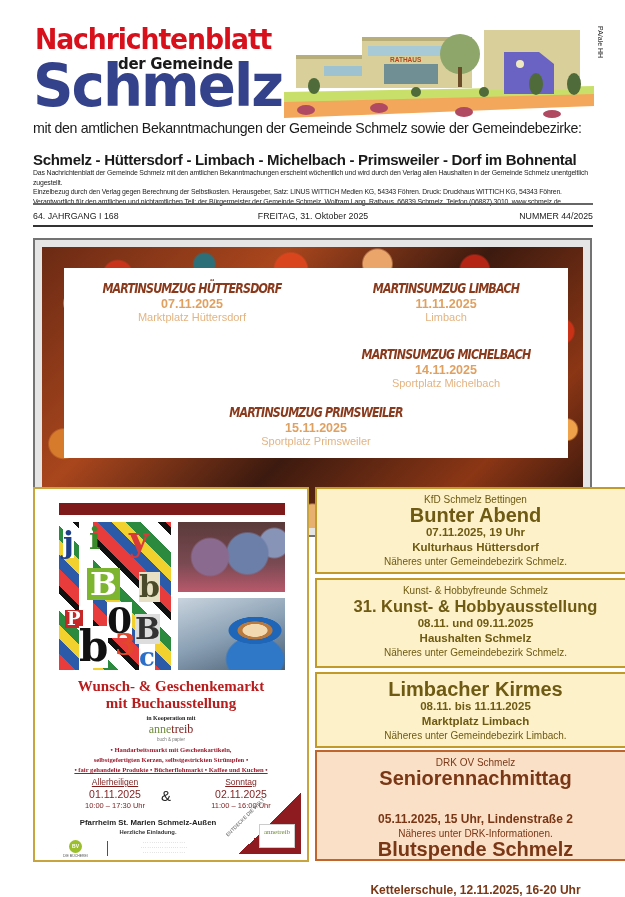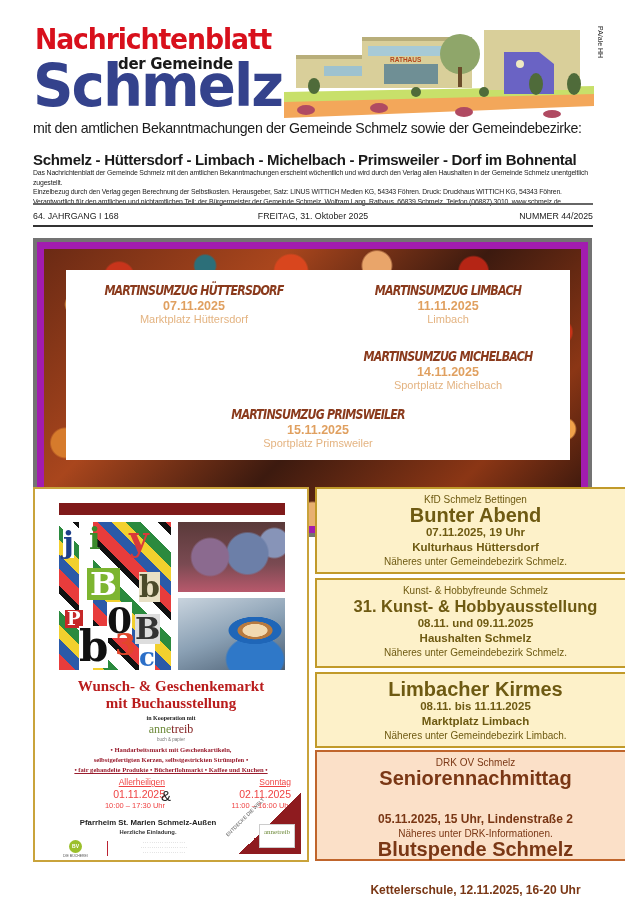--- a/index.html
+++ b/index.html
@@ -25,21 +25,21 @@
   .rule { position: absolute; left: 33px; width: 560px; height: 1px; background: #555; }
   .rule.r1 { top: 203px; height: 2px; background: #666; }
   .rule.r2 { top: 225px; height: 2px; background: #333; }
   .issue-line { position: absolute; left: 33px; top: 211px; width: 560px; font-size: 8.8px; color: #222; }
   .issue-line span { position: absolute; top: 0; }
   .issue-left { left: 0; }
   .issue-center { left: 50%; transform: translateX(-50%); white-space: nowrap; }
   .issue-right { right: 0; }
 
   
-  .martin { position: absolute; left: 33px; top: 238px; width: 559px; height: 299px; background: #a21caf; border: 4px solid #737373; padding: 7px; }
+  .martin { position: absolute; left: 33px; top: 238px; width: 559px; height: 299px; background: #e5e5e5; border: 2px solid #737373; padding: 7px; }
   .martin-bg { position: relative; width: 100%; height: 100%; overflow: hidden;
     background:
       radial-gradient(circle at 6% 20%, #f3b35b 0 10px, transparent 12px),
       radial-gradient(circle at 14% 10%, #c8341b 0 14px, transparent 16px),
       radial-gradient(circle at 30% 6%, #2c6f79 0 10px, transparent 12px),
       radial-gradient(circle at 46% 8%, #d9461e 0 16px, transparent 18px),
       radial-gradient(circle at 62% 6%, #e9a56a 0 14px, transparent 16px),
       radial-gradient(circle at 80% 8%, #b52515 0 14px, transparent 16px),
       radial-gradient(circle at 96% 30%, #c93217 0 12px, transparent 14px),
       radial-gradient(circle at 97% 65%, #f0a24a 0 10px, transparent 12px),
@@ -77,21 +77,21 @@
   .flyer-h1 { position: absolute; left: 0; top: 189px; width: 100%; text-align: center; font-family: "Liberation Serif", serif; font-weight: bold;
               font-size: 15px; line-height: 17px; color: #b91c1c; }
   .flyer-koop { position: absolute; left: 0; top: 226px; width: 100%; text-align: center; font-family: "Liberation Serif", serif; font-size: 6px; font-weight: bold; color: #222; }
   .flyer-logo { position: absolute; left: 0; top: 233px; width: 100%; text-align: center; font-family: "Liberation Serif", serif; font-size: 12px; color: #6e8a3a; }
   .flyer-logo b { color: #7f1a1a; font-weight: normal; }
   .flyer-logo-sub { position: absolute; left: 0; top: 248px; width: 100%; text-align: center; font-size: 4.5px; color: #777; }
   .flyer-bullets { position: absolute; left: 0; top: 256px; width: 100%; text-align: center; font-family: "Liberation Serif", serif; font-weight: bold;
                    font-size: 6.6px; line-height: 10px; color: #9a1d2e; }
   .flyer-bullets div:last-child { text-decoration: underline; }
   .flyer-dates { position: absolute; left: 0; top: 288px; width: 100%; }
-  .fd-col { position: absolute; top: 0; width: 100px; text-align: right; color: #ef4444; }
+  .fd-col { position: absolute; top: 0; width: 100px; text-align: center; color: #7f1d1d; }
   .fd-col.l { left: 30px; } .fd-col.r { left: 156px; }
   .fd-label { font-size: 8.5px; text-decoration: underline; }
   .fd-date { font-size: 10.5px; margin-top: 1px; }
   .fd-time { font-size: 7.5px; margin-top: 1px; }
   .fd-amp { position: absolute; left: 126px; top: 10px; font-size: 15px; color: #222; }
   .flyer-venue { position: absolute; left: 0; top: 329px; width: 226px; text-align: center; font-size: 7.8px; font-weight: bold; color: #222; }
   .flyer-invite { position: absolute; left: 0; top: 340px; width: 226px; text-align: center; font-size: 5.8px; font-weight: bold; color: #333; }
   .flyer-bvlogo { position: absolute; left: 34px; top: 351px; width: 13px; height: 13px; border-radius: 50%; background: #9bbf2b; color: #fff; font-size: 5px; text-align: center; line-height: 13px; font-weight: bold; }
   .flyer-bvtext { position: absolute; left: 28px; top: 365px; font-size: 3.5px; color: #555; }
   .flyer-small { position: absolute; left: 72px; top: 352px; width: 110px; font-size: 3.5px; line-height: 5px; color: #666; text-align: center; border-left: 1px solid #b23; padding-left: 3px; }

